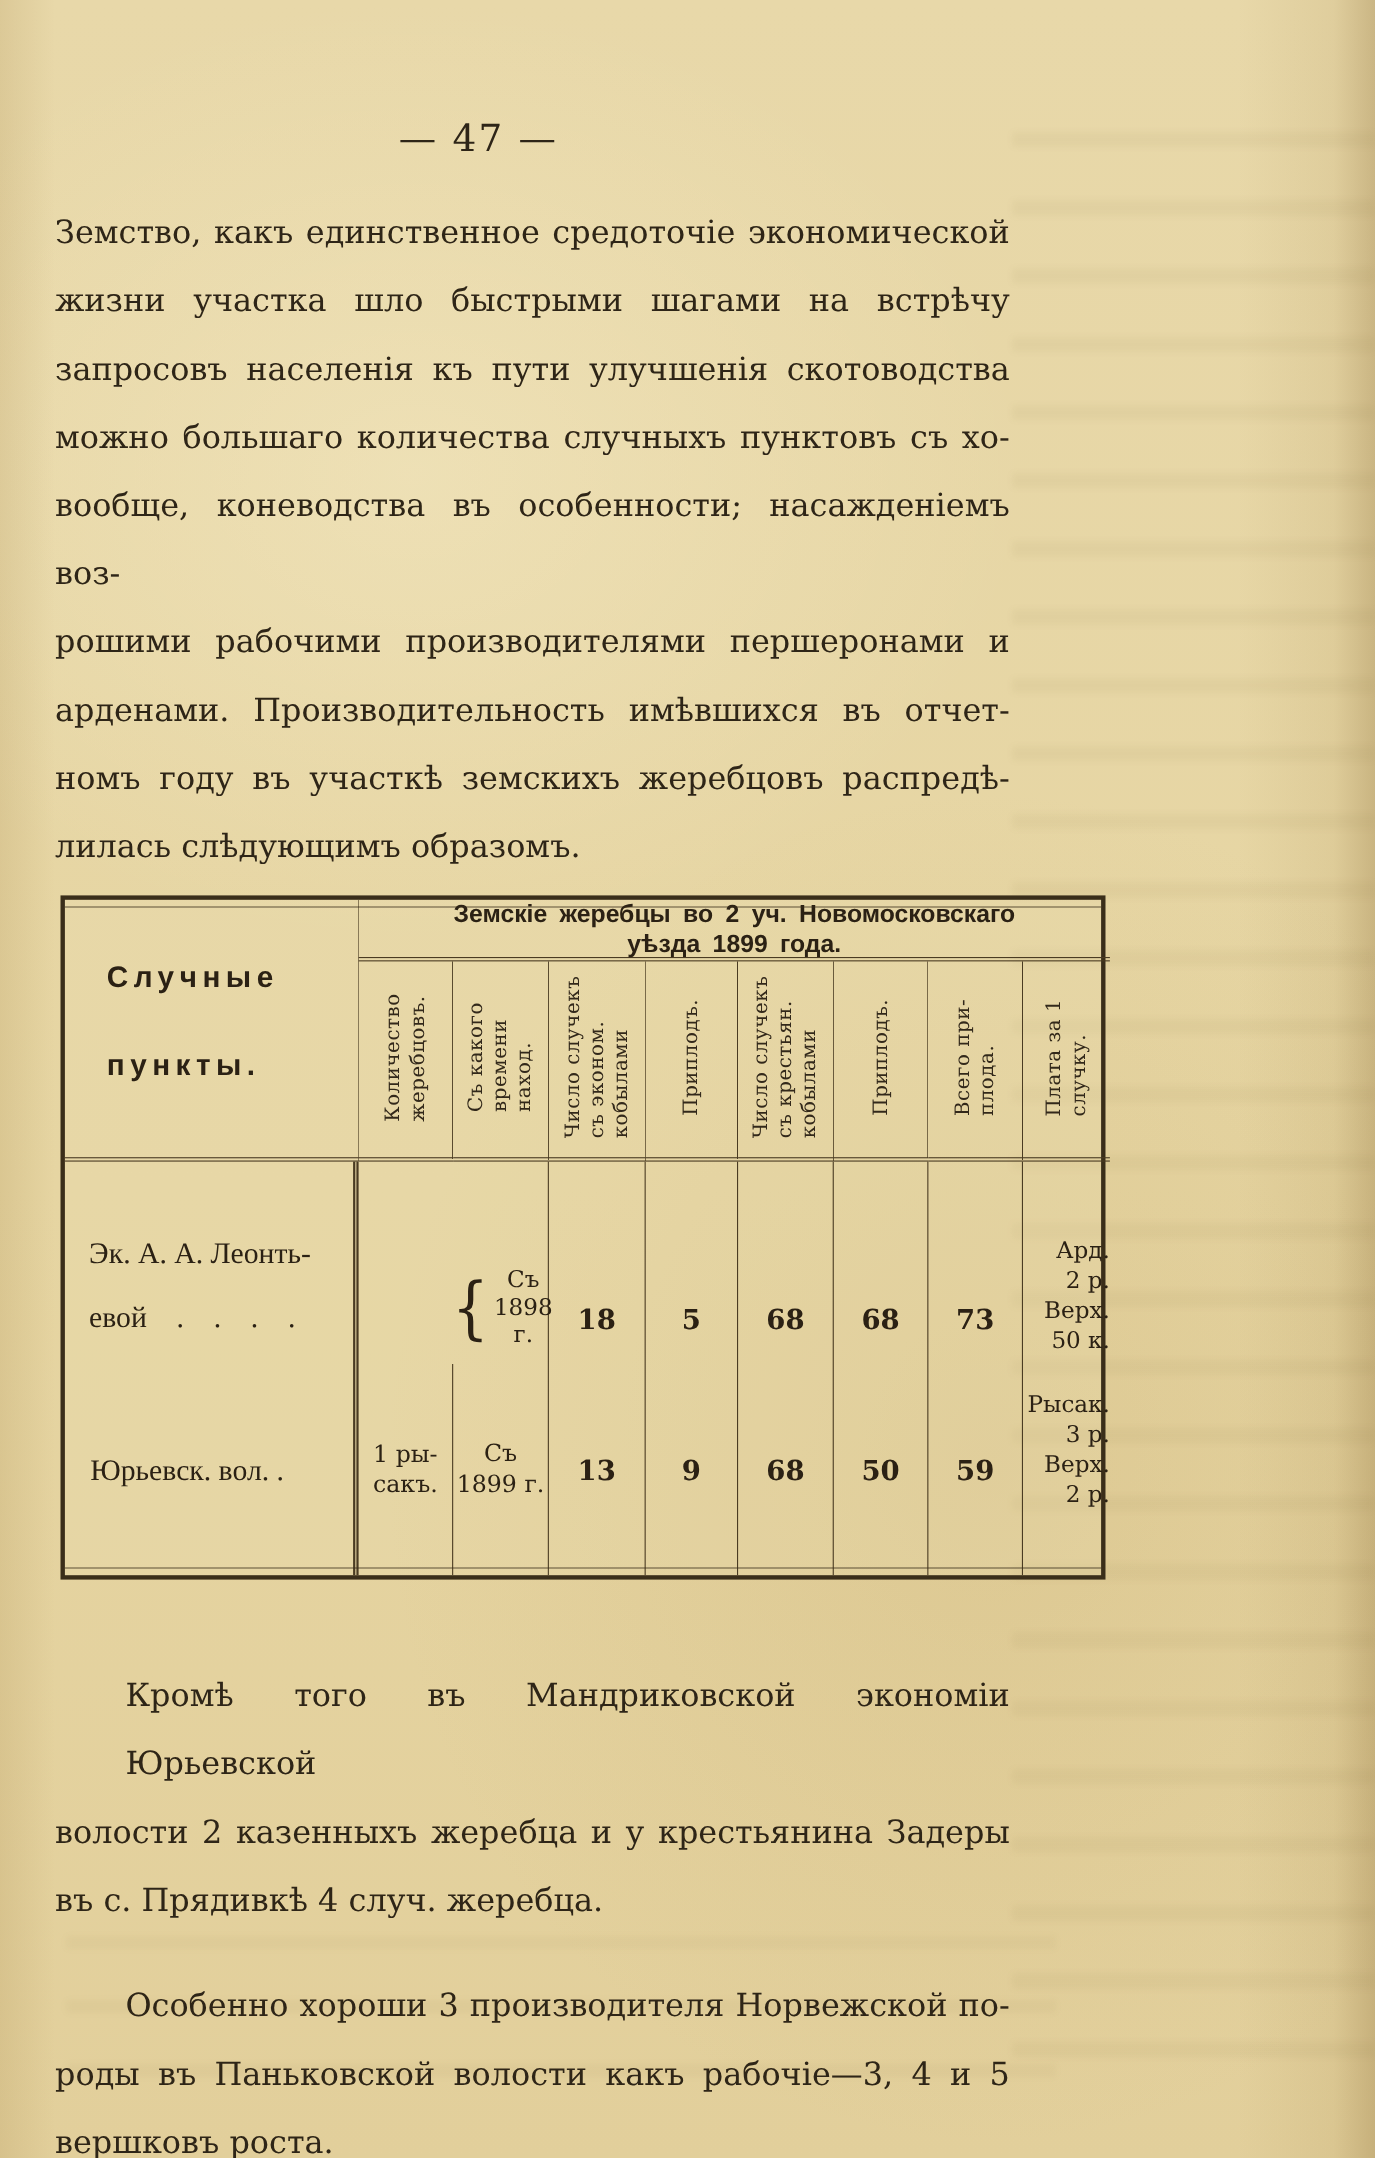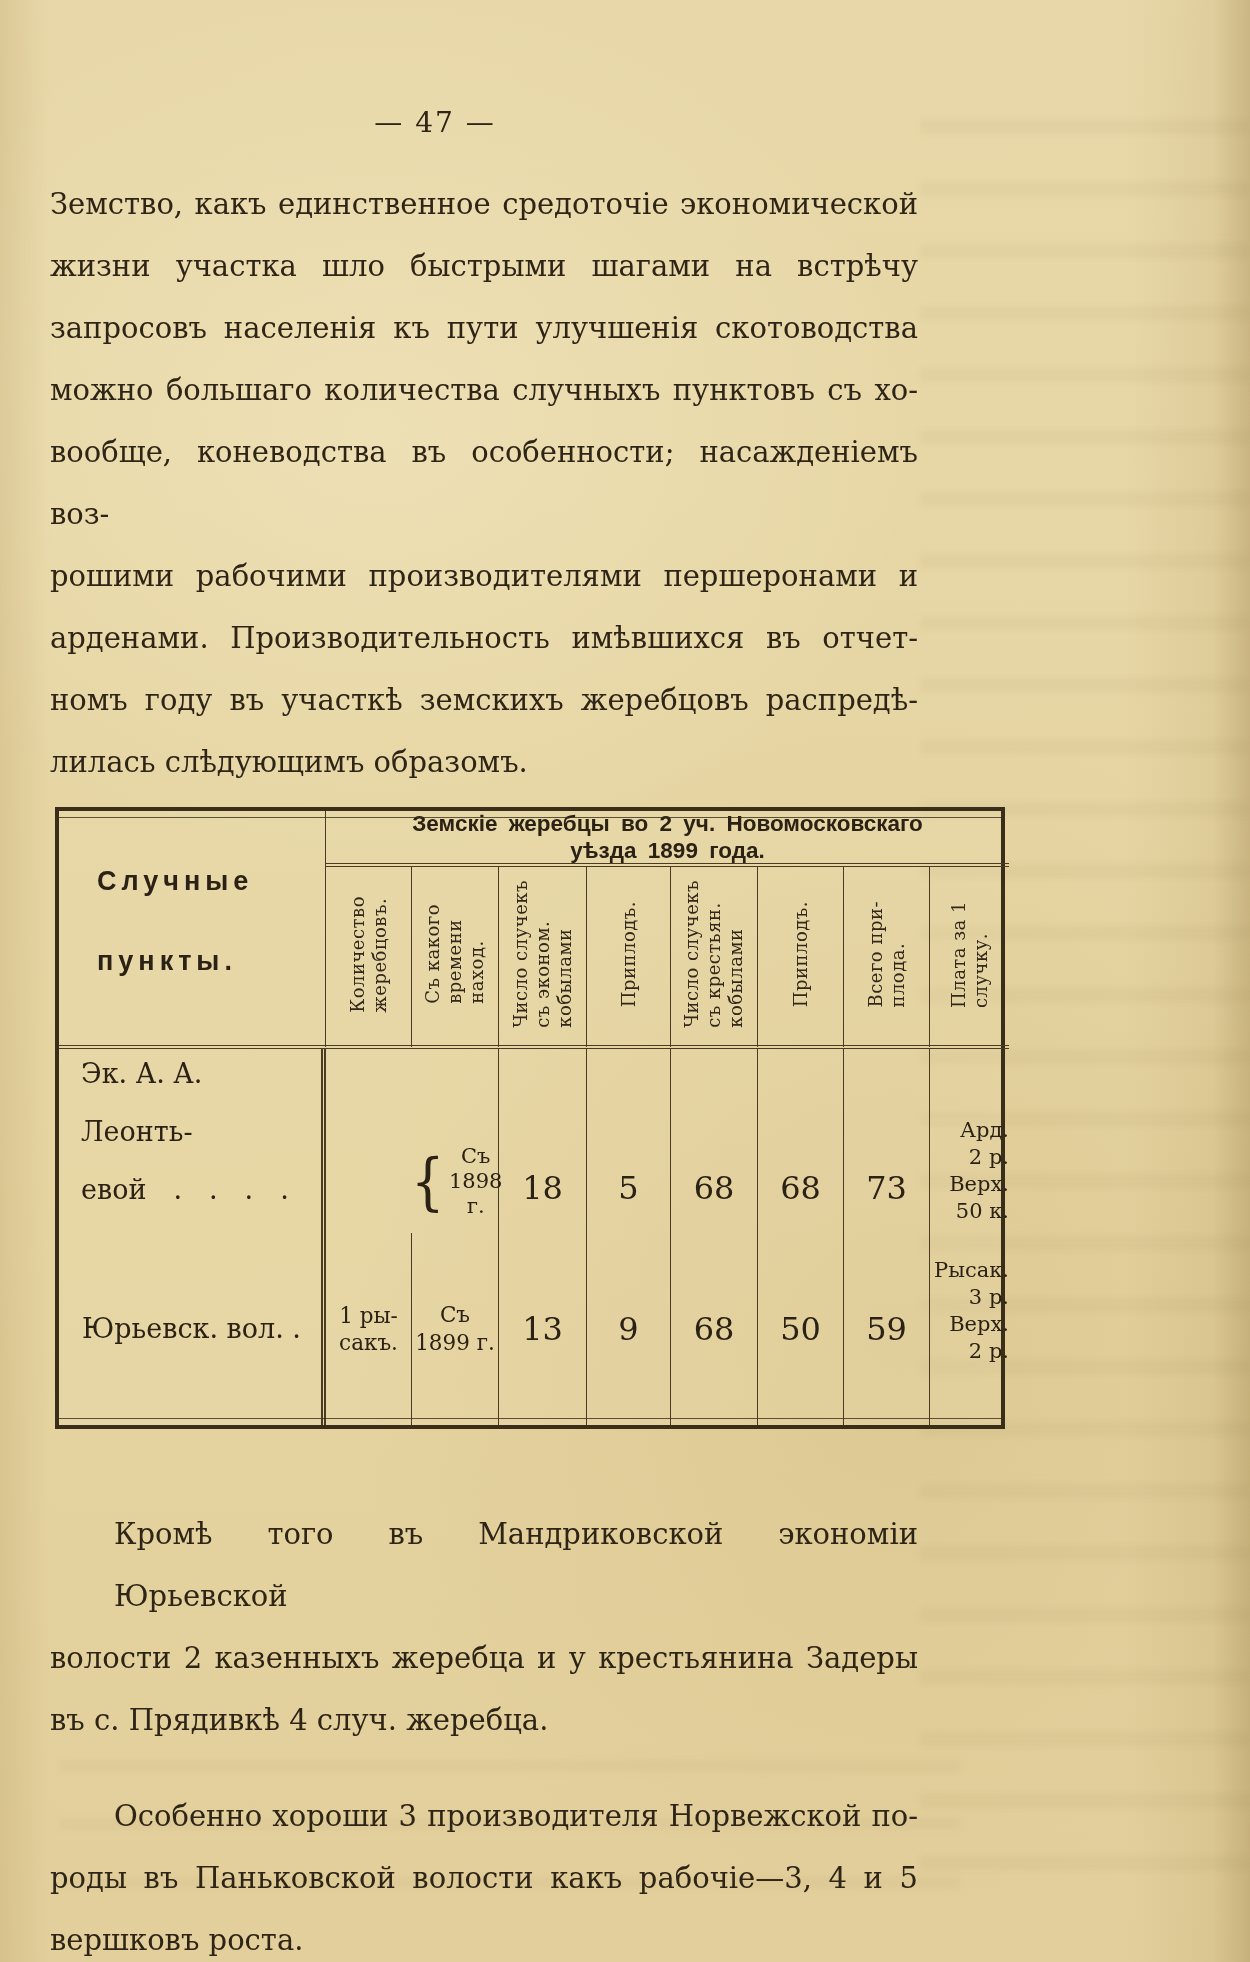--- a/index.html
+++ b/index.html
@@ -14,21 +14,21 @@
       linear-gradient(180deg, #e8d8a9 0%, #e6d5a2 55%, #e2cf9b 100%);
     font-family:"DejaVu Serif", serif;color:#2e2517;
   }
   .ghost{position:absolute;pointer-events:none;filter:blur(3px);}
   .ghost.g1{right:0;top:120px;width:330px;height:1750px;opacity:.55;
     background:repeating-linear-gradient(180deg, rgba(120,100,50,0.10) 0 14px, rgba(0,0,0,0) 14px 62px);}
   .ghost.g2{left:60px;top:1760px;width:900px;height:160px;opacity:.5;
     background:repeating-linear-gradient(180deg, rgba(120,100,50,0.09) 0 12px, rgba(0,0,0,0) 12px 58px);}
 
   .content{position:relative;z-index:1;padding:106px 0 0 50px;box-sizing:border-box;}
-  .pageno{width:770px;text-align:center;font-size:28px;letter-spacing:2px;margin-bottom:34px;}
+  .pageno{width:770px;text-align:center;font-size:34px;letter-spacing:2px;margin-bottom:34px;}
 
   .para{width:868px;font-size:29px;line-height:62px;}
   .line{white-space:nowrap;}
   .line.just{white-space:normal;text-align:justify;text-align-last:justify;}
   .line.indent{padding-left:64px;}
   .line.just.indent{padding-left:64px;}
 
   
   .tbl{
     position:relative;margin:14px 0 0 5px;width:950px;box-sizing:border-box;
@@ -39,21 +39,21 @@
     background:rgba(235,222,180,0.25);
   }
   .tbl::before{content:"";position:absolute;left:0;right:0;top:6px;border-top:1.5px solid rgba(58,46,26,.8);}
   .tbl::after{content:"";position:absolute;left:0;right:0;bottom:6px;border-bottom:1.5px solid rgba(58,46,26,.8);}
   .cell{box-sizing:border-box;border-right:1px solid #4a3b22;}
   .c1{grid-column:1;}.c2{grid-column:2;}.c3{grid-column:3;}.c4{grid-column:4;}.c5{grid-column:5;}
   .c6{grid-column:6;}.c7{grid-column:7;}.c8{grid-column:8;}.c9{grid-column:9;border-right:none;}
   .rowhead{grid-row:2;}
   .brow1{grid-row:3;}
   .brow2{grid-row:4;}
-  .c1{border-right:5px double #4a3b22;}
+  .c1{border-right:5px double #4a3b22;font-family:Liberation Serif, serif;}
   .corner{grid-row:1/3;grid-column:1;border-bottom:4px double #4a3b22;
     display:flex;flex-direction:column;justify-content:center;padding-left:38px;padding-bottom:14px;
     font-family:"Liberation Sans",sans-serif;font-weight:bold;font-size:27px;letter-spacing:5px;
     white-space:pre-line;line-height:80px;color:#2b2114;}
   .spanhead{grid-column:2/10;grid-row:1;border-right:none;border-bottom:4px double #4a3b22;
     display:flex;align-items:center;justify-content:center;text-align:center;
     font-family:"Liberation Sans",sans-serif;font-weight:bold;font-size:22.5px;line-height:27px;
     white-space:pre-line;word-spacing:5px;color:#2b2114;}
   .vcell{border-bottom:4px double #4a3b22;display:flex;align-items:center;justify-content:center;padding-bottom:4px;}
   .vtext{writing-mode:vertical-rl;transform:rotate(180deg);white-space:pre-line;
@@ -65,21 +65,21 @@
   .namec.brow2{justify-content:center;line-height:30px;padding-left:23px;}
   .countc{flex-direction:column;align-items:center;text-align:center;white-space:pre-line;font-size:21.5px;}
   .countc.brow1{justify-content:flex-end;padding-bottom:16px;line-height:57px;}
   .countc.brow2{justify-content:center;line-height:27px;}
   .sincec{align-items:center;justify-content:center;}
   .sincec.brow1{align-items:flex-end;padding-bottom:14px;}
   .sincec .grp{display:flex;align-items:center;}
   .brace{font-size:62px;font-weight:normal;transform:scaleX(.85);margin-right:2px;line-height:1;}
   .since-lines{white-space:pre-line;text-align:center;font-size:21px;line-height:25px;}
   .sincec.brow2 .since-lines{font-size:21.5px;line-height:28px;}
-  .numc{justify-content:center;font-size:32px;}
+  .numc{justify-content:center;font-size:25px;font-weight:bold;}
   .numc.brow1{align-items:flex-end;padding-bottom:26px;}
   .numc.brow2{align-items:center;}
   .pricec{flex-direction:column;text-align:right;white-space:pre-line;font-size:21px;line-height:27px;}
   .pricec.brow1{justify-content:flex-end;padding-bottom:8px;}
   .pricec.brow2{justify-content:flex-start;padding-top:24px;}
 
   .after-tbl{margin-top:74px;}
   .para3{margin-top:34px;}
 </style>
 </head>

